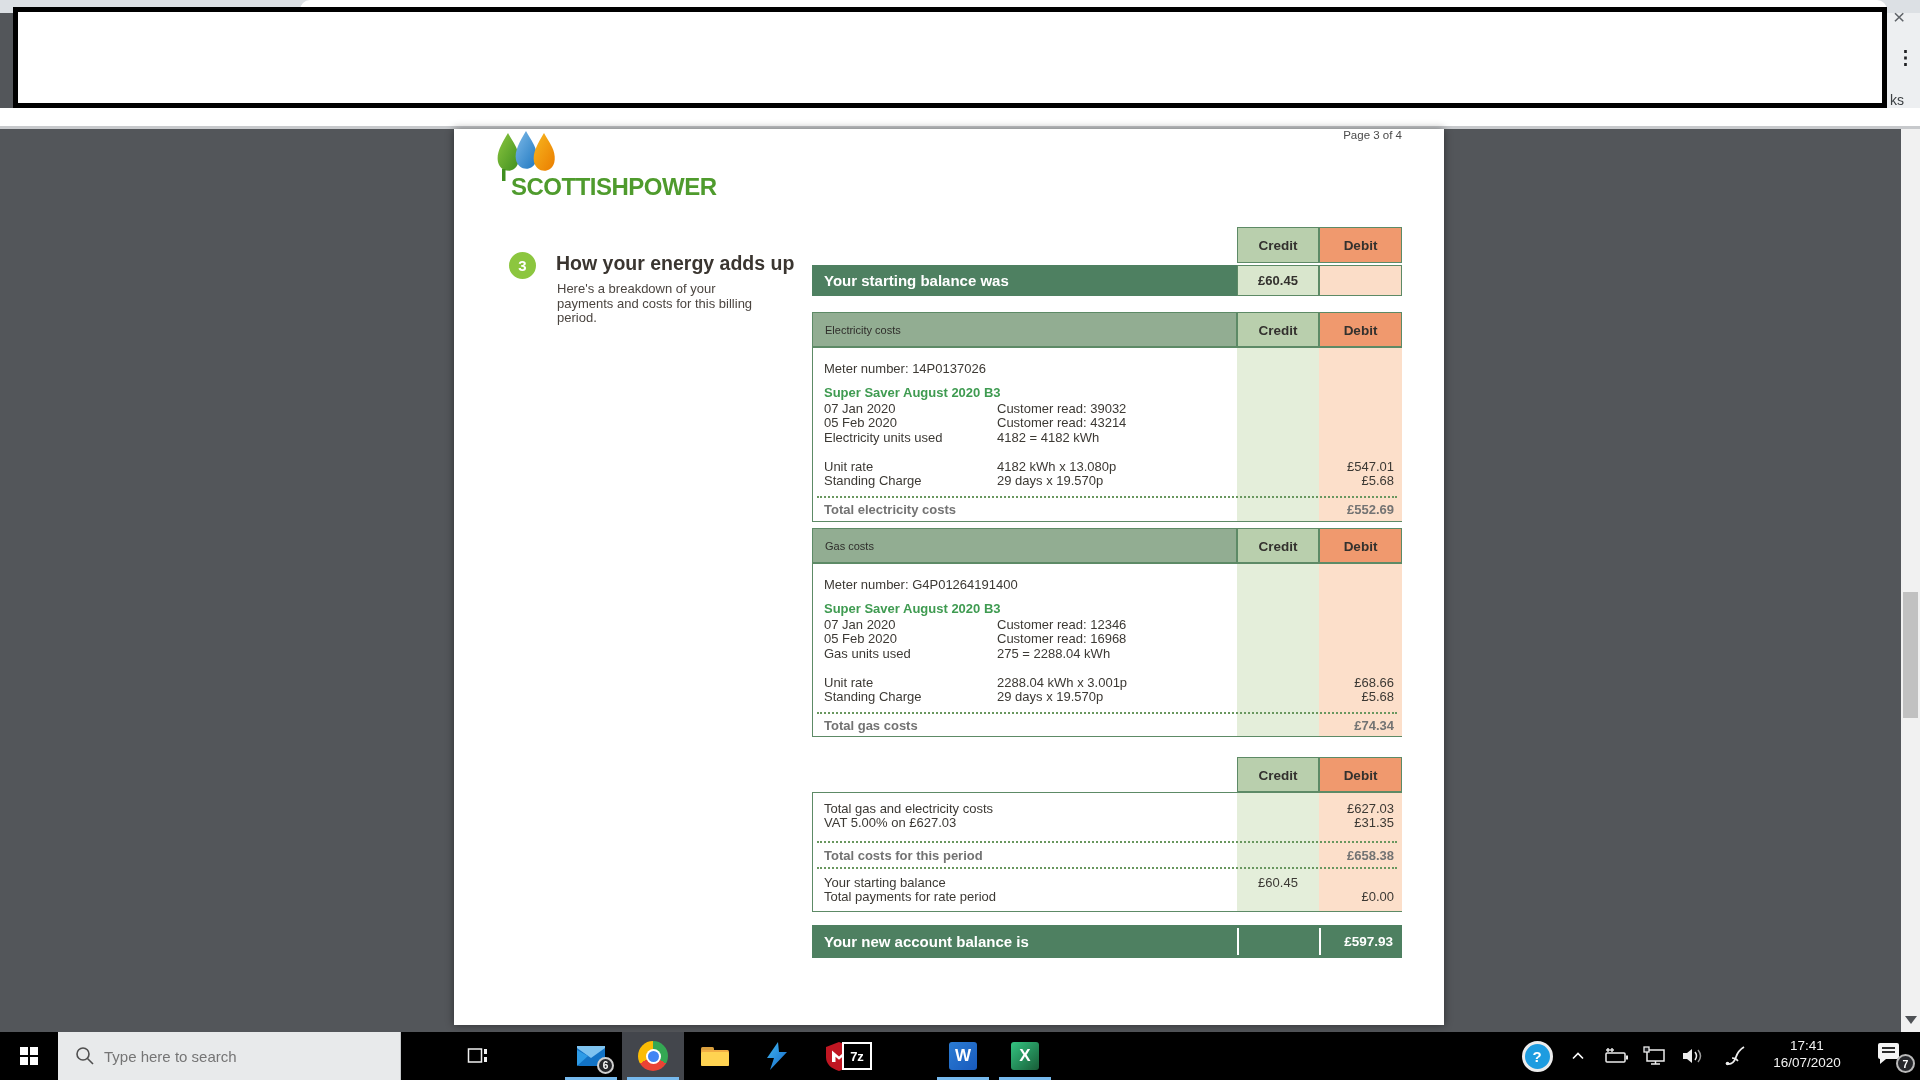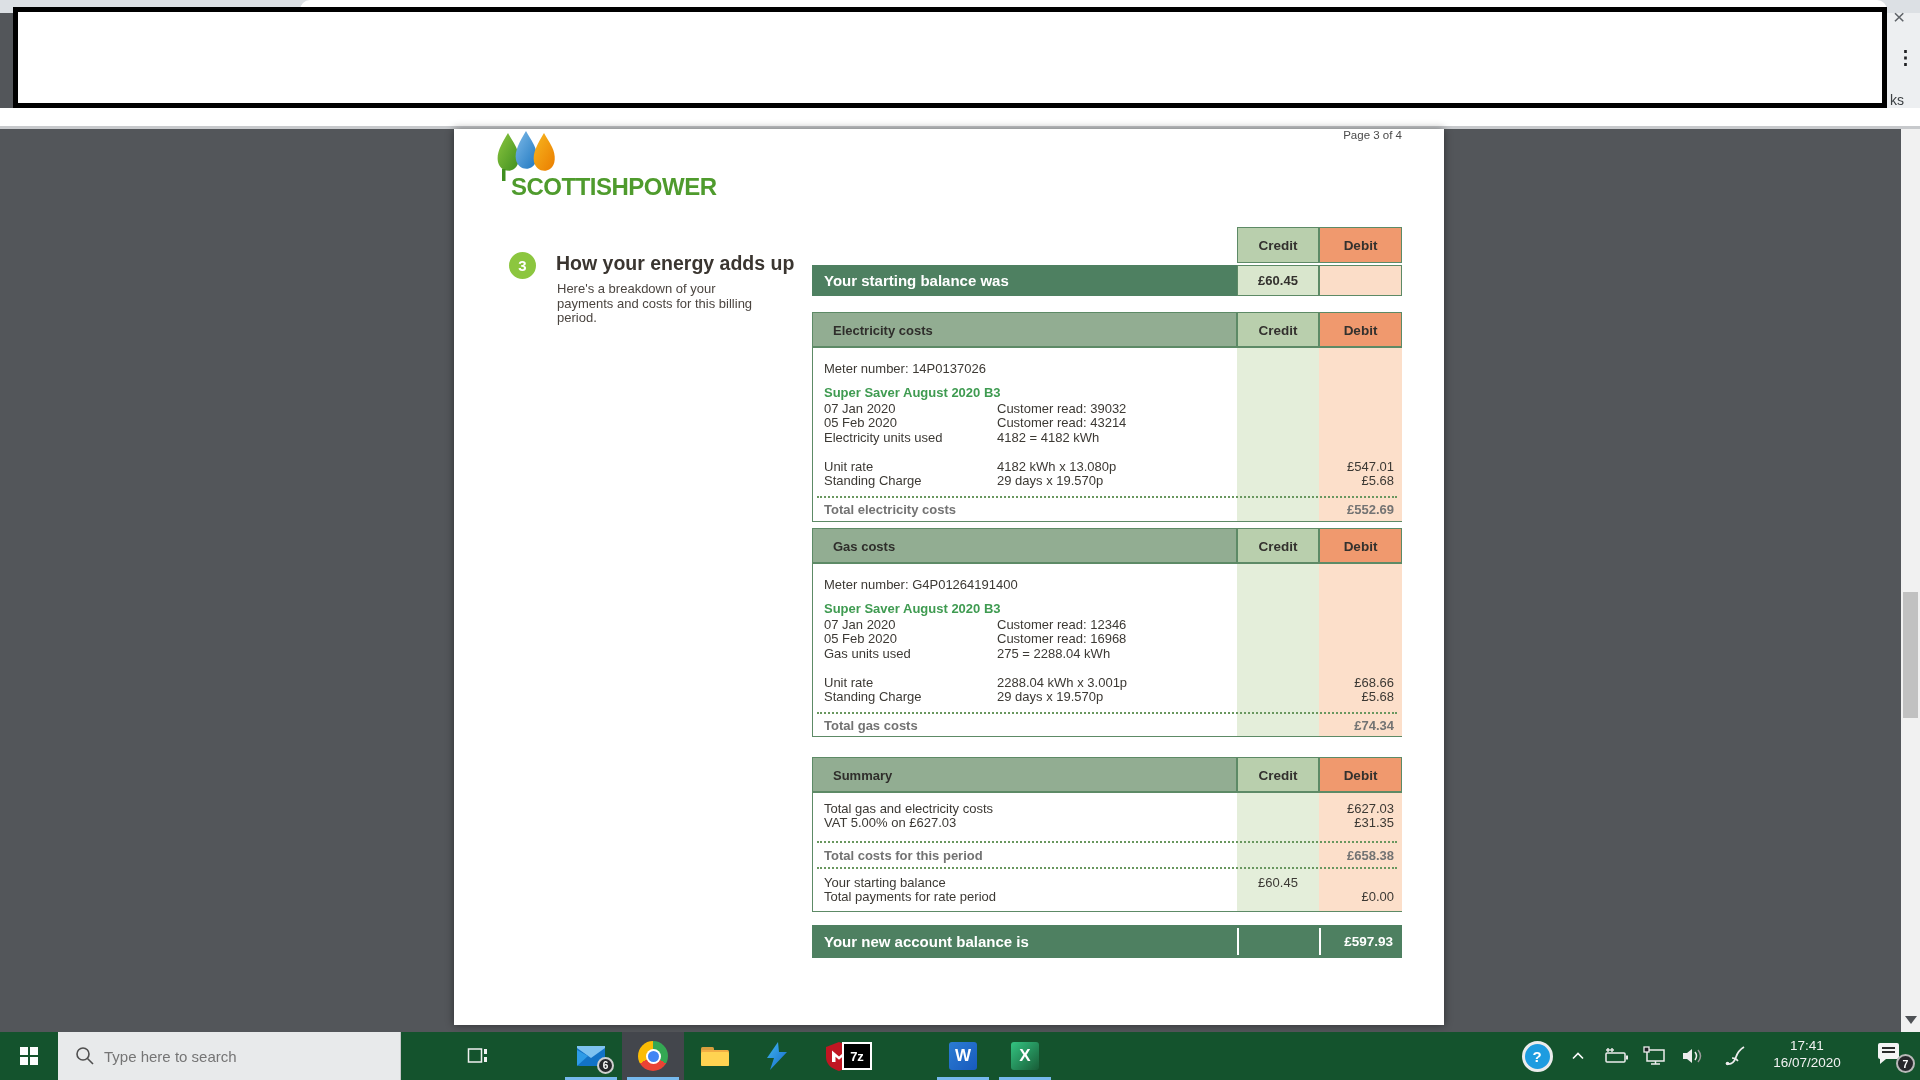--- a/index.html
+++ b/index.html
@@ -33,42 +33,42 @@
   .sec-title{position:absolute;left:102px;top:123px;font-size:19.5px;font-weight:bold;color:#3a3530;}
   .sec-desc{position:absolute;left:103px;top:153px;width:205px;font-size:13px;line-height:14.5px;color:#4b4540;}
 
   .tables{position:absolute;left:358px;top:0;width:590px;}
   .cellb{box-sizing:border-box;border:1px solid #5d8a66;position:absolute;}
   .hdr-credit{left:425px;width:82px;background:#b9cfad;}
   .hdr-debit{left:507px;width:83px;background:#f0996e;}
   .hdr-cell{height:36px;line-height:36px;text-align:center;font-size:13.5px;font-weight:bold;color:#33312e;}
   .tbl-head{position:absolute;width:590px;height:35px;}
   .tbl-head .hd-label{left:0;width:425px;background:#92ad92;height:35px;line-height:35px;
-    padding-left:20px;box-sizing:border-box;font-size:13px;font-weight:bold;color:#2f2e2b;border:1px solid #5d8a66;position:absolute;}
+    padding-left:12px;box-sizing:border-box;font-size:11px;font-weight:normal;color:#2f2e2b;border:1px solid #5d8a66;position:absolute;}
   .tbl-head .hd-credit{left:425px;width:82px;height:35px;line-height:35px;}
   .tbl-head .hd-debit{left:507px;width:83px;height:35px;line-height:35px;}
   .tbl-body{position:absolute;width:590px;background:#fff;border:1px solid #5d8a66;box-sizing:border-box;}
   .col-credit{position:absolute;left:424px;top:0;bottom:0;width:82px;background:#e4eeda;}
   .col-debit{position:absolute;left:506px;top:0;bottom:0;width:83px;background:#fcdfca;}
   .trow{position:absolute;left:0;width:100%;height:15px;font-size:13px;color:#3c3934;}
   .trow .c1{position:absolute;left:11px;white-space:nowrap;}
   .trow .c2{position:absolute;left:184px;white-space:nowrap;}
   .trow .cc{position:absolute;left:424px;width:82px;text-align:center;}
   .trow .cd{position:absolute;left:506px;width:75px;text-align:right;}
   .trow.tariff .c1{color:#3f9b51;font-weight:bold;}
   .trow.total{font-weight:bold;color:#737373;}
   .dotline{position:absolute;left:4px;right:4px;border-top:2px dotted #69975f;}
   .green-bar{position:absolute;width:590px;background:#4e8061;}
   .green-bar .gb-label{position:absolute;left:12px;top:0;bottom:0;display:flex;align-items:center;color:#fff;font-size:15px;font-weight:bold;}
   .bar-cell{position:absolute;top:0;bottom:0;box-sizing:border-box;border:1px solid #5d8a66;font-size:13px;font-weight:bold;color:#33312e;display:flex;align-items:center;justify-content:center;}
   .bar-sep{position:absolute;top:3px;bottom:3px;width:2px;background:#fff;}
   .gb-debit{position:absolute;left:506px;width:75px;top:0;bottom:0;display:flex;align-items:center;justify-content:flex-end;color:#fff;font-size:13.5px;font-weight:bold;}
 
   
-  .taskbar{position:absolute;left:0;top:1032px;width:1920px;height:48px;background:#14532d;}
+  .taskbar{position:absolute;left:0;top:1032px;width:1920px;height:48px;background:#000000;}
   .tb-btn{position:absolute;top:0;height:48px;display:flex;align-items:center;justify-content:center;}
   .start-btn{left:0;width:58px;}
   .win-grid{display:grid;grid-template-columns:8px 8px;grid-template-rows:8px 8px;gap:2px;}
   .win-grid div{background:#fdfdfd;}
   .search-box{position:absolute;left:58px;top:0;width:342px;height:48px;background:#e8eaeb;border-right:1px solid #c4c6c8;}
   .search-box input{position:absolute;left:0;top:0;width:100%;height:100%;border:none;outline:none;background:transparent;
     padding-left:46px;font-size:15px;color:#5a5a5a;font-family:"Liberation Sans",sans-serif;box-sizing:border-box;}
   .search-glyph{position:absolute;left:16px;top:13px;}
   .taskview-btn{left:450px;width:56px;}
   .app-btn{width:62px;}
@@ -231,21 +231,20 @@
             <span class="cd">£5.68</span>
           </div>
           <div class="dotline" style="top:148px;"></div>
           <div class="trow total" style="top:154px;">
             <span class="c1">Total gas costs</span>
             <span class="cd">£74.34</span>
           </div>
         </div>
 
         <div class="tbl-head" style="top:628px;">
-          <div class="hd-label">Summary</div>
           <div class="cellb hd-credit hdr-cell" style="background:#b9cfad;">Credit</div>
           <div class="cellb hd-debit hdr-cell" style="background:#f0996e;">Debit</div>
         </div>
         <div class="tbl-body" style="top:663px;height:120px;">
           <div class="col-credit"></div>
           <div class="col-debit"></div>
           <div class="trow" style="top:8px;">
             <span class="c1">Total gas and electricity costs</span>
             <span class="cd">£627.03</span>
           </div>

